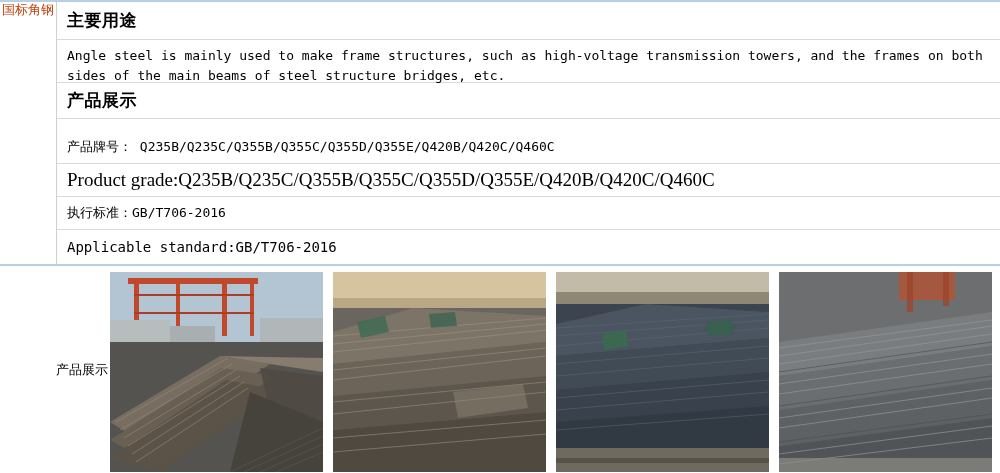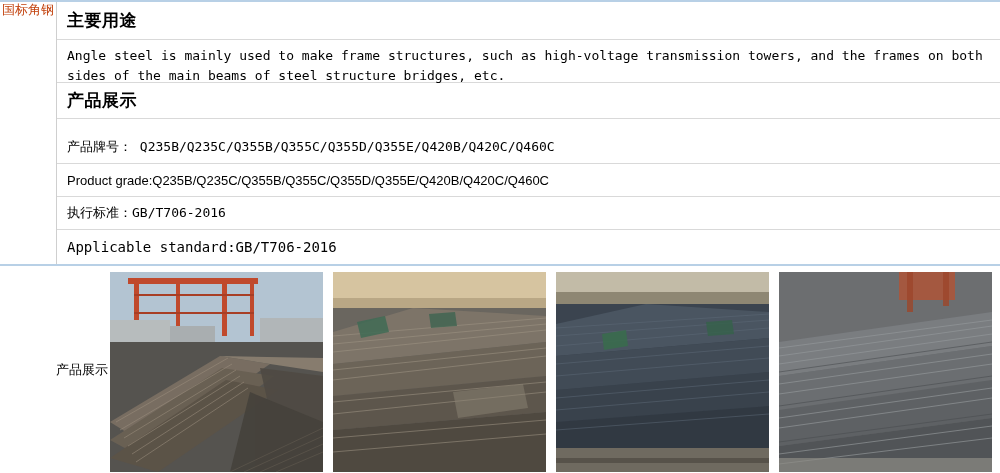--- a/index.html
+++ b/index.html
@@ -72,21 +72,21 @@
     font-size: 17px;
     font-weight: bold;
     font-family: "DejaVu Serif", "Liberation Serif", serif;
     letter-spacing: 0.5px;
   }
   .h-use { height: 38px; }
   .cn-use { height: 35px; font-size: 13px; font-family: "Liberation Sans", sans-serif;}
   .en-use { height: 43px; font-size: 13px; font-family: "DejaVu Sans Mono", monospace; align-items: flex-start; padding-top: 6px; line-height: 1.55; }
   .h-grade { height: 36px; }
   .grade-cn { height: 33px; font-size: 13px; font-family: "DejaVu Sans Mono", monospace; margin-top: 12px; }
-  .grade-en { height: 33px; font-size: 13px; font-family: Liberation Sans, sans-serif; text-align: right; }
+  .grade-en { height: 33px; font-size: 19px; font-family: Liberation Serif, serif; text-align: right; }
   .std-cn { height: 33px; font-size: 13px; font-family: "DejaVu Sans Mono", monospace; }
   .std-en { height: 33px; font-size: 14px; font-family: "DejaVu Sans Mono", monospace; }
 
   .en-use-text {
     display: block;
     width: 100%;
     white-space: pre-wrap;
   }
 
   

